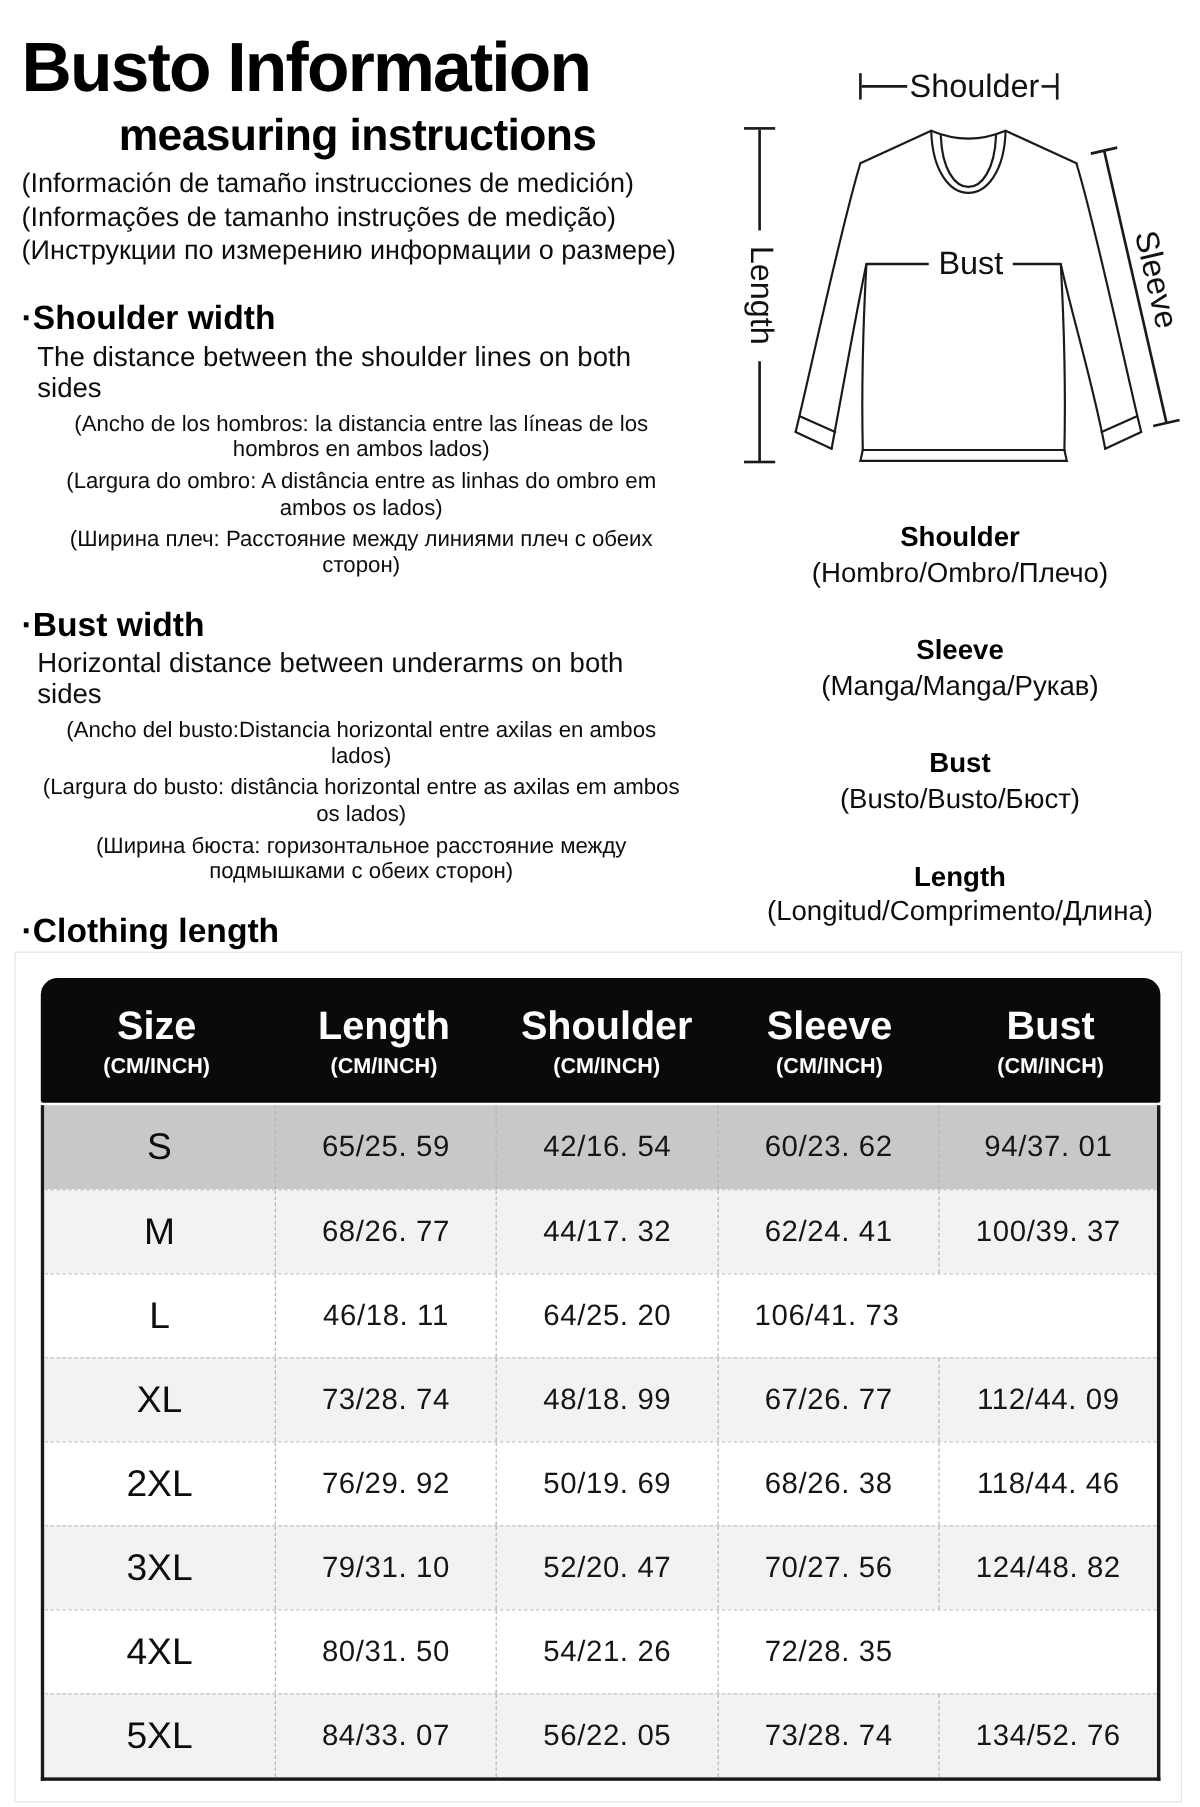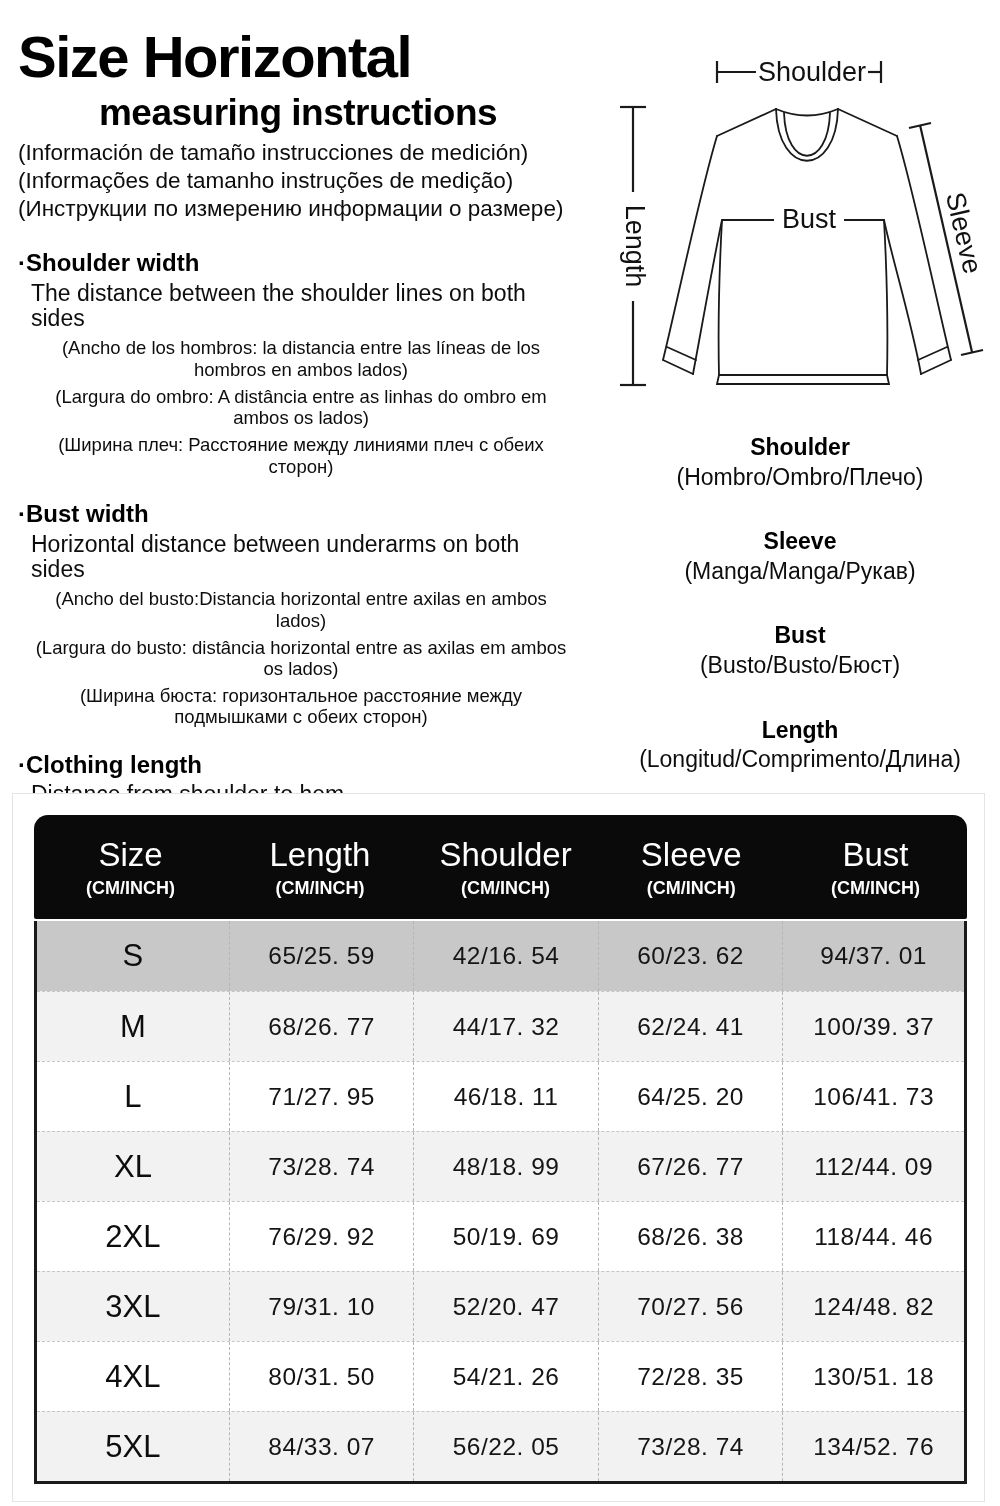--- a/index.html
+++ b/index.html
@@ -17,21 +17,21 @@
   }
   .sub-title {
     font-size:37px; font-weight:700; letter-spacing:-0.5px;
     line-height:1.12; margin-top:3px; color:#000;text-align:center;
   }
   .title-trans { margin-top:6px; }
   .title-trans div { font-size:22.5px; line-height:1.25; color:#0d0d0d; }
 
   .measure-section { margin-top:24px; }
   .measure-section.first { margin-top:27px; }
-  .measure-heading { font-size:24px; font-weight:700; line-height:1.1; color:#000; }
+  .measure-heading { font-size:28px; font-weight:700; line-height:1.1; color:#000; }
   .measure-desc { font-size:23px; line-height:1.1; margin:4px 0 6px 13px; color:#0d0d0d; }
   .measure-trans { margin-left:16px; }
   .measure-trans div { font-size:18.5px; line-height:1.17; margin-bottom:5px; color:#0d0d0d; max-width:534px;text-align:center; }
 
   
   .right-col { position:absolute; left:600px; top:30px; width:400px; }
   .shirt-svg { display:block; width:400px; height:390px; }
   .shirt-svg text { font-family:"Liberation Sans", sans-serif; fill:#111; }
 
   .legend { margin-top:14px; text-align:center; }
@@ -45,21 +45,21 @@
     border:1px solid #e4e4e4; background:#fff;
   }
   .size-table { margin:21px 19px 0 21px; width:933px; }
   .table-header {
     background:#0a0a0a; height:104px; border-radius:14px 14px 2px 2px;
     display:flex; margin-bottom:2px;
   }
   .th-cell {
     display:flex; flex-direction:column; align-items:center; justify-content:center;
   }
-  .th-label { color:#fff; font-size:33px; font-weight:400; line-height:1; }
+  .th-label { color:#fff; font-size:33px; font-weight:700; line-height:1; }
   .th-unit { color:#fff; font-size:18px; font-weight:700; line-height:1; margin-top:8px; }
 
   .table-body { border:3px solid #1a1a1a; border-top:none; }
   .t-row { display:flex; height:70px; background:#fff; }
   .t-row + .t-row { border-top:1px dashed #c6c6c6; }
   .t-row.highlight { background:#c8c8c8; }
   .t-row.shade { background:#f2f2f2; }
   .t-cell {
     display:flex; align-items:center; justify-content:center;
     font-size:24.5px; letter-spacing:0.5px; color:#151515;
@@ -67,21 +67,21 @@
   .t-cell.size-cell { font-size:31px; letter-spacing:0; color:#0d0d0d; }
   .t-cell + .t-cell { border-left:1px dashed #b5b5b5; }
 
   .c0 { width:20.7%; } .c1 { width:19.9%; } .c2 { width:19.9%; }
   .c3 { width:19.9%; } .c4 { width:19.6%; }
 </style>
 </head>
 <body>
 
 <div class="left-col">
-  <div class="main-title">Size Horizontal</div>
+  <div class="main-title">Busto Information</div>
   <div class="sub-title">measuring instructions</div>
   <div class="title-trans">
     <div>(Información de tamaño instrucciones de medición)</div>
     <div>(Informações de tamanho instruções de medição)</div>
     <div>(Инструкции по измерению информации о размере)</div>
   </div>
 
   <div class="measure-section first">
     <div class="measure-heading">·Shoulder width</div>
     <div class="measure-desc">The distance between the shoulder lines on both sides</div>
@@ -221,21 +221,20 @@
       </div>
       <div class="t-row shade">
         <div class="t-cell size-cell c0">M</div>
         <div class="t-cell c1">68/26. 77</div>
         <div class="t-cell c2">44/17. 32</div>
         <div class="t-cell c3">62/24. 41</div>
         <div class="t-cell c4">100/39. 37</div>
       </div>
       <div class="t-row">
         <div class="t-cell size-cell c0">L</div>
-        <div class="t-cell c1">71/27. 95</div>
         <div class="t-cell c2">46/18. 11</div>
         <div class="t-cell c3">64/25. 20</div>
         <div class="t-cell c4">106/41. 73</div>
       </div>
       <div class="t-row shade">
         <div class="t-cell size-cell c0">XL</div>
         <div class="t-cell c1">73/28. 74</div>
         <div class="t-cell c2">48/18. 99</div>
         <div class="t-cell c3">67/26. 77</div>
         <div class="t-cell c4">112/44. 09</div>
@@ -252,21 +251,20 @@
         <div class="t-cell c1">79/31. 10</div>
         <div class="t-cell c2">52/20. 47</div>
         <div class="t-cell c3">70/27. 56</div>
         <div class="t-cell c4">124/48. 82</div>
       </div>
       <div class="t-row">
         <div class="t-cell size-cell c0">4XL</div>
         <div class="t-cell c1">80/31. 50</div>
         <div class="t-cell c2">54/21. 26</div>
         <div class="t-cell c3">72/28. 35</div>
-        <div class="t-cell c4">130/51. 18</div>
       </div>
       <div class="t-row shade">
         <div class="t-cell size-cell c0">5XL</div>
         <div class="t-cell c1">84/33. 07</div>
         <div class="t-cell c2">56/22. 05</div>
         <div class="t-cell c3">73/28. 74</div>
         <div class="t-cell c4">134/52. 76</div>
       </div>
     </div>
   </div>

